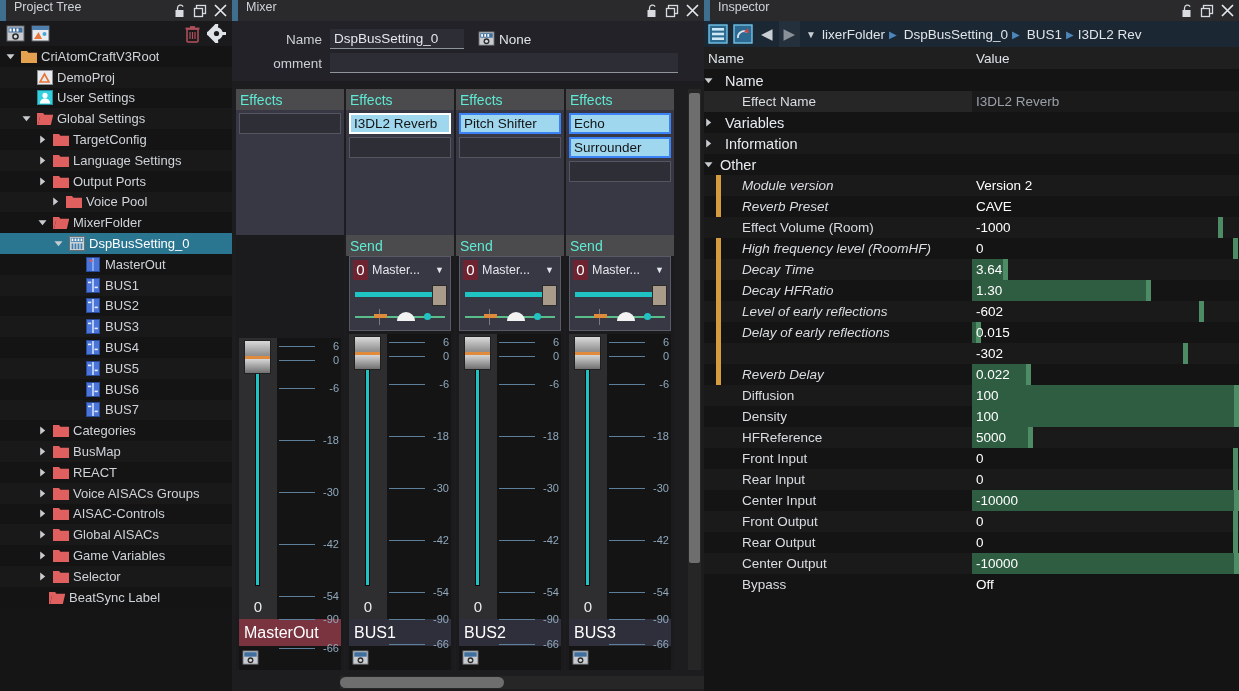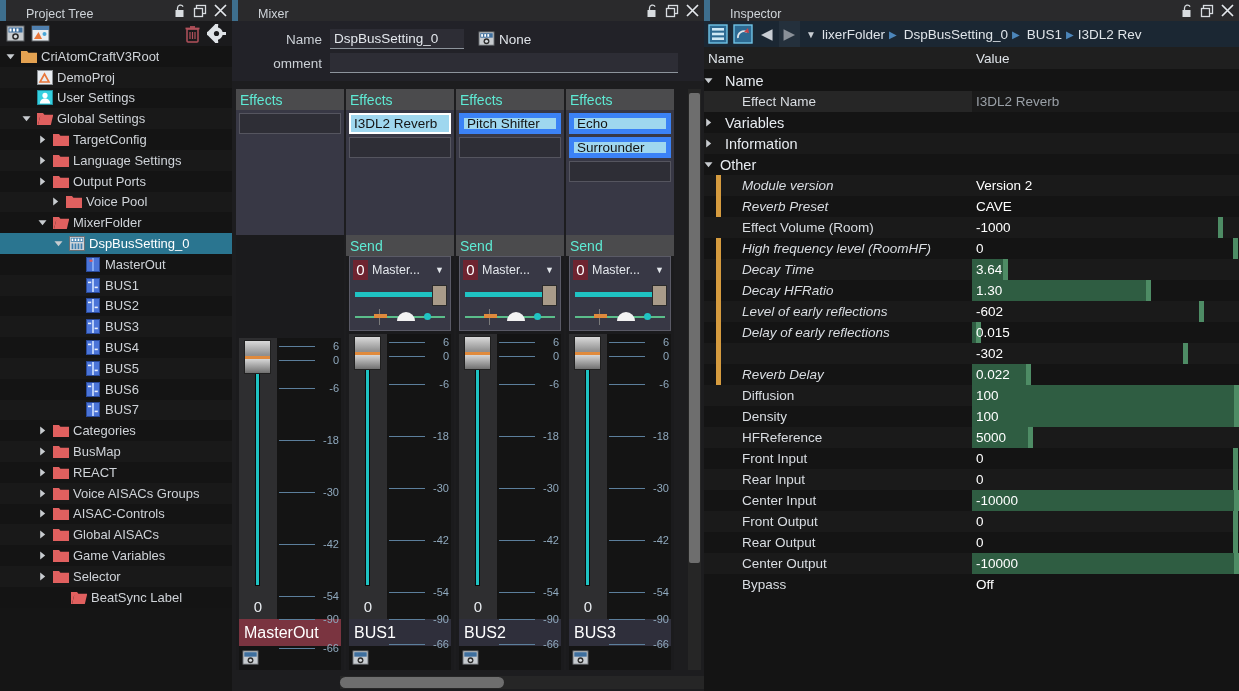--- a/index.html
+++ b/index.html
@@ -2,22 +2,22 @@
 <html><head>
 <meta charset="utf-8">
 <style>
   html,body{margin:0;padding:0;background:#1b1b1b;}
   body{width:1239px;height:691px;overflow:hidden;
        font-family:"Liberation Sans",sans-serif;font-size:13px;color:#d9dde2;}
   #root{position:relative;width:1239px;height:691px;background:#141414;}
 
   
   .panel{position:absolute;background:#1e1e1e;box-sizing:border-box;}
-  .pnl-title{height:21px;background:#2a2a2c;display:flex;align-items:flex-end;
-             padding-left:26px;font-size:12.5px;color:#cfd4d9;position:relative;}
+  .pnl-title{height:21px;background:#2a2a2c;display:flex;align-items:flex-start;
+             padding-left:14px;font-size:12.5px;color:#cfd4d9;position:relative;}
   .pnl-title .accent{position:absolute;left:0;top:0;bottom:0;width:6px;background:#3e6f8e;}
   .pnl-btns{position:absolute;right:4px;top:0;height:21px;display:flex;align-items:center;gap:6px;}
   .pnl-btns span{display:inline-block;color:#d8dce0;font-size:13px;line-height:1;cursor:pointer;}
 
   svg{display:block;}
 
   
   #tree{left:0;top:0;width:232px;height:691px;background:#151515;}
   #tree-toolbar{height:25px;background:#1a1a1c;display:flex;align-items:center;
                 padding:0 6px;gap:6px;border-bottom:1px solid #0d0d0d;}
@@ -43,21 +43,21 @@
   .mf-none{display:flex;align-items:center;gap:4px;margin-left:14px;font-size:13.5px;color:#e0e4e9;}
 
   #strips{position:absolute;left:0;top:89px;right:0;bottom:21px;display:flex;gap:2px;padding-left:4px;}
   .strip{width:108px;background:#1b1b1d;display:flex;flex-direction:column;flex:none;position:relative;}
   .strip.master{width:108px;}
   .sec-hd{height:21px;background:#4b4b4d;color:#5eead4;font-size:14px;
           display:flex;align-items:center;padding-left:4px;box-sizing:border-box;}
   .fx-rack{background:#383845;flex:none;height:125px;padding:3px;box-sizing:border-box;
            display:flex;flex-direction:column;gap:3px;}
   .fx-slot{height:21px;background:#2e2e36;border:1px solid #55555f;box-sizing:border-box;}
-  .fx-slot.on{background:#9fd7ef;border:5px solid #3b82f6;color:#141414;
+  .fx-slot.on{background:#9fd7ef;border:2px solid #3b82f6;color:#141414;
               display:flex;align-items:center;padding-left:3px;font-size:13.5px;}
   .fx-slot.on.focus{border:2px solid #ffffff;}
   .send-box{background:#383845;flex:none;padding:3px;box-sizing:border-box;border:1px solid #5a5a66;
             margin:0 3px;}
   .send-top{display:flex;align-items:center;height:20px;}
   .send-num{background:#6e2430;color:#fff;font-size:15px;width:15px;text-align:center;height:20px;
             line-height:20px;flex:none;}
   .send-name{flex:1;font-size:12.5px;color:#e3e7ec;padding-left:4px;overflow:hidden;white-space:nowrap;}
   .send-arrow{font-size:9px;color:#e3e7ec;padding-right:3px;}
   .send-slider{height:22px;position:relative;margin-top:3px;}
@@ -546,21 +546,21 @@
               <path d="M2.2 0.5 L7.2 4.5 L2.2 8.5 Z" fill="#c8ccd0"></path>
             </svg>
           </span>
           <span class="ticon">
             <svg width="16" height="13" viewBox="0 0 16 13">
               <path d="M0 1h6l1.4 1.7H16V13H0Z" fill="#e0605f"></path>
             </svg>
           </span>
           <span class="tlabel">Selector</span>
         </div>
-        <div class="trow" style="padding-left: 56px;">
+        <div class="trow" style="padding-left: 34px;">
           <span class="tw"></span>
           <span class="ticon">
             <svg width="16" height="13" viewBox="0 0 16 13">
               <path d="M0 1h6l1.4 1.7H16V4H3.2L1 13H0Z" fill="#e0605f"></path>
               <path d="M3.2 4H16l-2.2 9H1Z" fill="#e0605f"></path>
             </svg>
           </span>
           <span class="tlabel">BeatSync Label</span>
         </div>
       </div>

